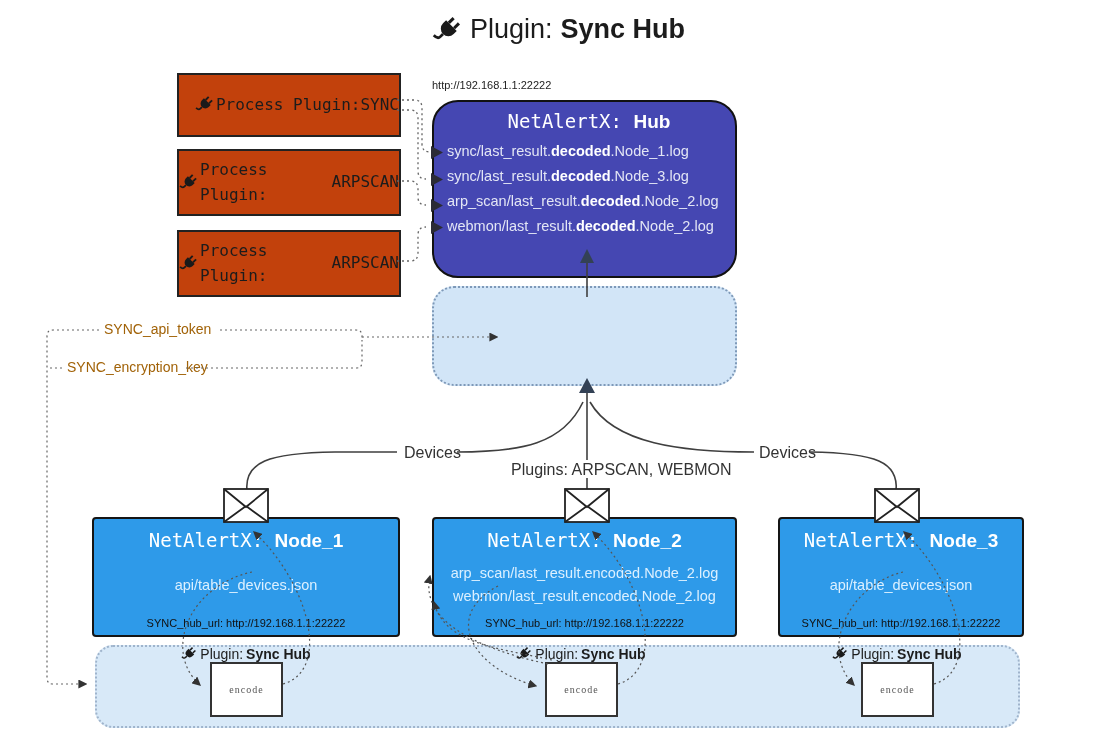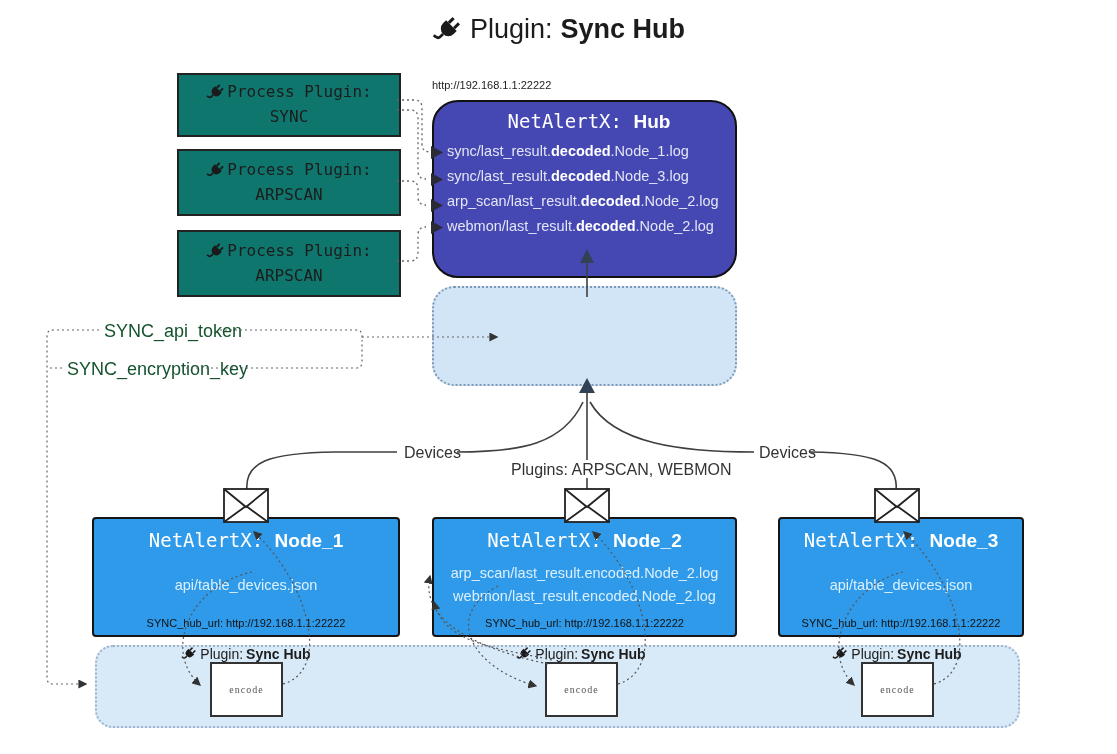--- a/index.html
+++ b/index.html
@@ -7,43 +7,43 @@
          font-family:"Liberation Sans", sans-serif;color:#222;}
   .abs{position:absolute;}
 
   
   #title{left:0;top:14px;width:1117px;display:flex;justify-content:center;align-items:center;gap:8px;
          font-size:27px;color:#1c1c1c;}
   #title b{font-weight:700;}
   .plug-icon{display:inline-flex;}
 
   
-  .pbox{left:177px;width:220px;background:#0f766e;border:2px solid #222;
-        display:flex;flex-direction:column;align-items:center;justify-content:center;
+  .pbox{left:177px;width:220px;background:#c2410c;border:2px solid #222;
+        display:flex;flex-direction:row;align-items:center;justify-content:flex-end;
         font-family:"DejaVu Sans Mono", monospace;font-size:16px;color:#1c1c1c;line-height:1.55;}
   .pbox .row1{display:flex;align-items:center;gap:2px;}
 
   
   #hub-url{left:432px;top:79px;width:305px;font-size:11px;color:#222;}
   #hub{left:432px;top:100px;width:305px;height:178px;background:#4547B2;border:2px solid #111;
        border-radius:26px;box-sizing:border-box;padding:6px 4px 4px 13px;}
   #hub-title{text-align:center;font-family:"DejaVu Sans Mono", monospace;font-size:19px;color:#fff;margin:2px 0 6px 0;}
   #hub-title b{font-family:"Liberation Sans", sans-serif;font-weight:700;}
   .hub-line{font-size:14.5px;color:#E3E6F5;line-height:25px;white-space:nowrap;}
   .hub-line b{color:#fff;font-weight:700;}
 
   
   #decode-panel{left:432px;top:286px;width:305px;height:100px;background:#D2E5F7;
                 border:2px dotted #7E99B8;border-radius:22px;box-sizing:border-box;}
   #decode-box{left:508px;top:298px;width:158px;height:77px;background:#fff;border:2px solid #222;
               box-sizing:border-box;display:flex;align-items:center;justify-content:center;
               font-family:"DejaVu Sans Mono", monospace;font-size:16px;color:#333;letter-spacing:2px;}
 
   
-  .keylbl{font-size:18px;color:#14532d;background:#fff;padding:0 3px;white-space:nowrap;}
+  .keylbl{font-size:14px;color:#a16207;background:#fff;padding:0 3px;white-space:nowrap;}
 
   
   .edgelbl{font-size:16px;color:#333;background:#fff;padding:0 3px;white-space:nowrap;}
 
   
   .node{background:#2E9AE9;border:2px solid #151515;border-radius:4px;box-sizing:border-box;
         top:517px;height:120px;display:flex;flex-direction:column;align-items:center;}
   .node-title{font-family:"DejaVu Sans Mono", monospace;font-size:19px;color:#fff;margin-top:10px;white-space:nowrap;}
   .node-title b{font-family:"Liberation Sans", sans-serif;font-weight:700;}
   .node-files{flex:1;display:flex;flex-direction:column;justify-content:center;gap:7px;width:100%;}

